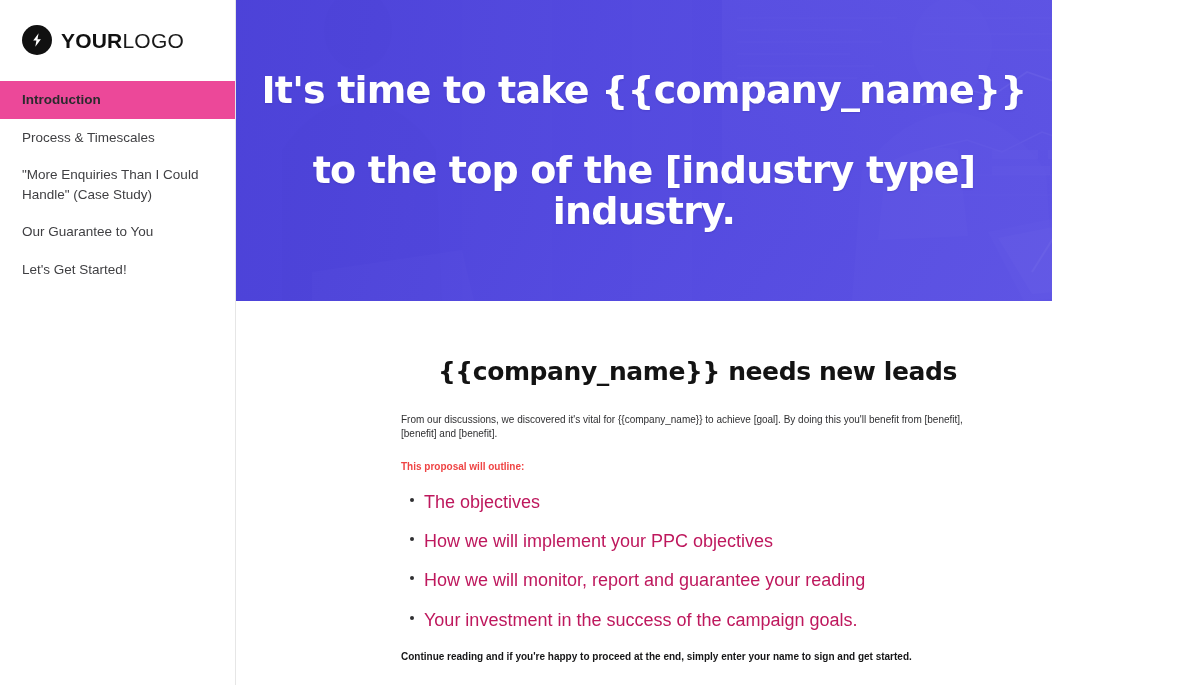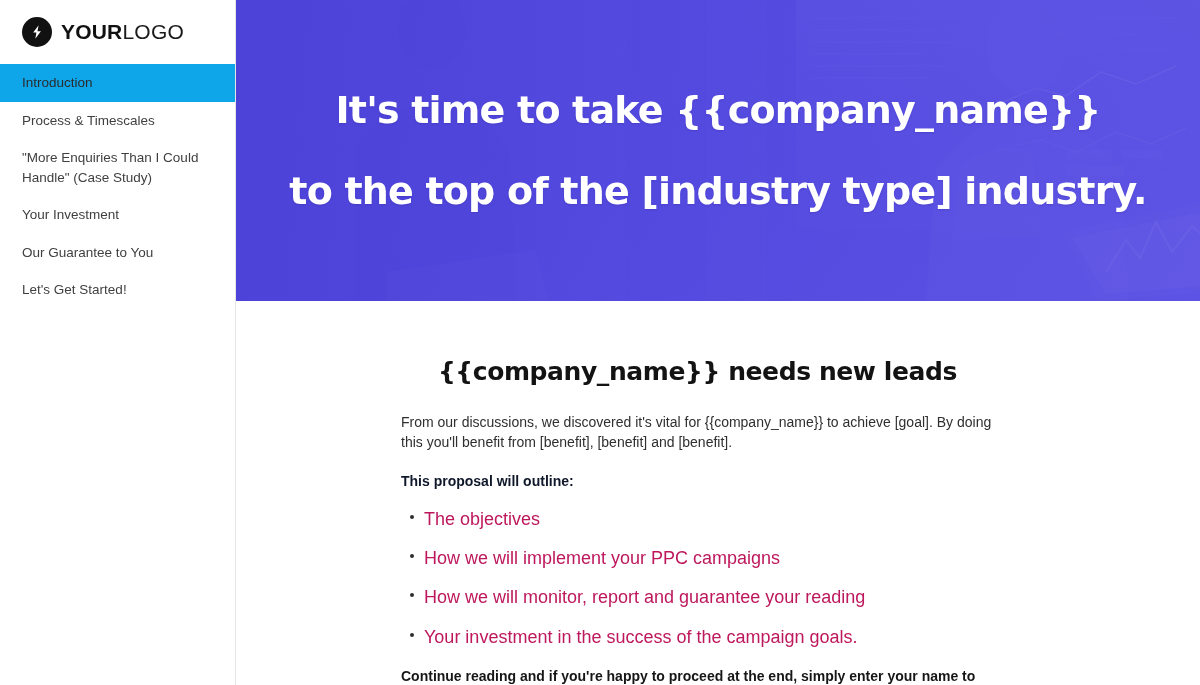--- a/index.html
+++ b/index.html
@@ -24,21 +24,21 @@
   .sidebar {
     width: 236px;
     height: 685px;
     flex: 0 0 236px;
     background: #ffffff;
     border-right: 1px solid #e6e6e6;
     position: relative;
   }
 
   .logo-wrap {
-    height: 63px;
+    height: 80px;
     display: flex;
     align-items: center;
     padding-left: 22px;
   }
 
   .logo-mark {
     width: 30px;
     height: 30px;
     border-radius: 50%;
     background: #111111;
@@ -67,37 +67,38 @@
     display: block;
     padding: 9px 22px 9px 22px;
     font-size: 13.5px;
     line-height: 1.45;
     color: #3f3f42;
     background: transparent;
     text-decoration: none;
     cursor: pointer;
   }
   .nav-item.active {
-    background: #0ea5e9;
+    background: #ec4899;
     color: #2b2b2e;
+    font-weight: bold;
   }
 
   
   .main {
     flex: 1 1 auto;
     height: 685px;
     position: relative;
     background: #ffffff;
   }
 
   
   .hero {
     position: relative;
     height: 301px;
-    width: 964px;
+    width: 816px;
     overflow: hidden;
     background: #4c1d95;
   }
 
   .hero-photo {
     position: absolute;
     inset: 0;
     overflow: hidden;
   }
 
@@ -146,31 +147,31 @@
     font-weight: bold;
     font-size: 25px;
     line-height: 1.2;
     letter-spacing: -0.4px;
     color: #131313;
     text-align: center;
     margin-bottom: 26px;
   }
 
   .content p {
-    font-size: 14px;
+    font-size: 10px;
     line-height: 1.42;
     color: #2f2f31;
     margin-bottom: 18px;
   }
 
   .content p.lead { margin-bottom: 19px; }
 
   .content p.strong {
     font-weight: bold;
-    color: #0f172a;
+    color: #ef4444;
     margin-bottom: 16px;
   }
 
   .content ul {
     list-style: none;
     margin: 0 0 18px 0;
     padding: 0;
   }
 
   .content ul li {
@@ -214,21 +215,20 @@
       </span>
       <span class="logo-text">
         <span class="lt-bold">YOUR</span><span class="lt-light">LOGO</span>
       </span>
     </div>
 
     <nav class="nav">
       <a class="nav-item active">Introduction</a>
       <a class="nav-item">Process &amp; Timescales</a>
       <a class="nav-item">"More Enquiries Than I Could Handle" (Case Study)</a>
-      <a class="nav-item">Your Investment</a>
       <a class="nav-item">Our Guarantee to You</a>
       <a class="nav-item">Let's Get Started!</a>
     </nav>
 
   </aside>
 
   <main class="main">
 
     <section class="hero">
 
@@ -319,21 +319,21 @@
 
         <h2 class="content-heading">{{company_name}} needs new leads</h2>
 
         <p class="lead">From our discussions, we discovered it's vital for {{company_name}} to achieve [goal]. By doing this you'll benefit from [benefit], [benefit] and [benefit].</p>
 
 
         <p class="strong">This proposal will outline:</p>
 
         <ul>
           <li>The objectives</li>
-          <li>How we will implement your PPC campaigns</li>
+          <li>How we will implement your PPC objectives</li>
           <li>How we will monitor, report and guarantee your reading</li>
           <li>Your investment in the success of the campaign goals.</li>
         </ul>
 
         <p class="closing">Continue reading and if you're happy to proceed at the end, simply enter your name to sign and get started.</p>
 
       </div>
     </section>
 
   </main>

